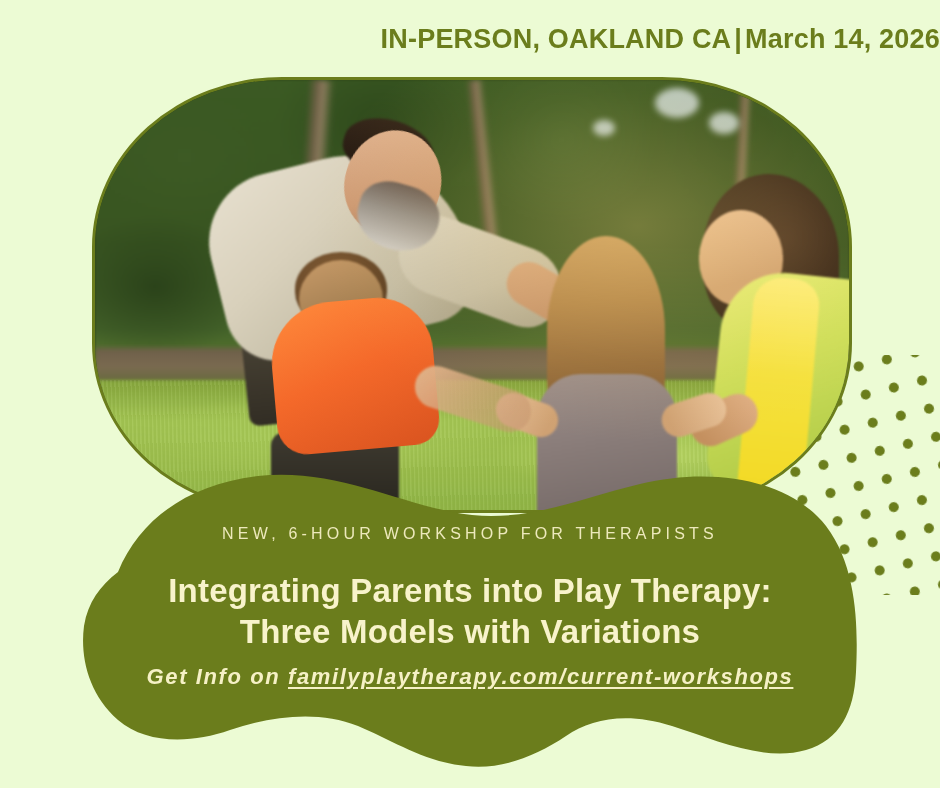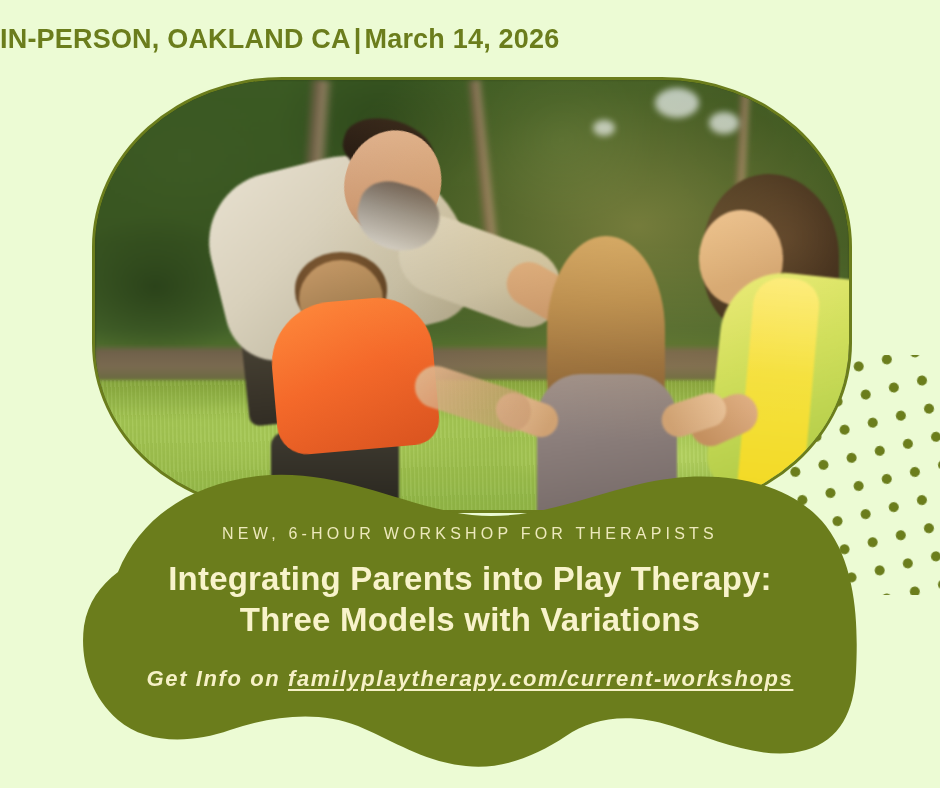--- a/index.html
+++ b/index.html
@@ -17,21 +17,21 @@
     overflow:hidden;
   }
 
   
   .header-bar {
     position:absolute;
     top:0; left:0;
     width:940px; height:78px;
     display:flex;
     align-items:center;
-    justify-content:flex-start;
+    justify-content:flex-end;
     z-index:6;
   }
   .header-text {
     font-size:27px;
     color:#6B7D1C;
     letter-spacing:0.2px;
     white-space:nowrap;
     font-family:"Liberation Sans", sans-serif;
   }
   .header-text .hdr-strong { font-weight:bold; }
@@ -299,29 +299,29 @@
     color:#F7F2C8;
   }
   .kicker {
     font-size:16px;
     letter-spacing:4.2px;
     color:#EDE9BC;
     font-weight:400;
     white-space:nowrap;
   }
   .main-title {
-    margin-top:16px;
+    margin-top:28px;
     font-size:33px;
     font-weight:bold;
     line-height:1.23;
     color:#F8F3CB;
     letter-spacing:0.2px;
   }
   .info-line {
-    margin-top:26px;
+    margin-top:12px;
     font-size:22px;
     font-style:italic;
     font-weight:bold;
     letter-spacing:1.6px;
     color:#F6F1C6;
     white-space:nowrap;
   }
   .info-line .url {
     text-decoration:underline;
     text-underline-offset:3px;

